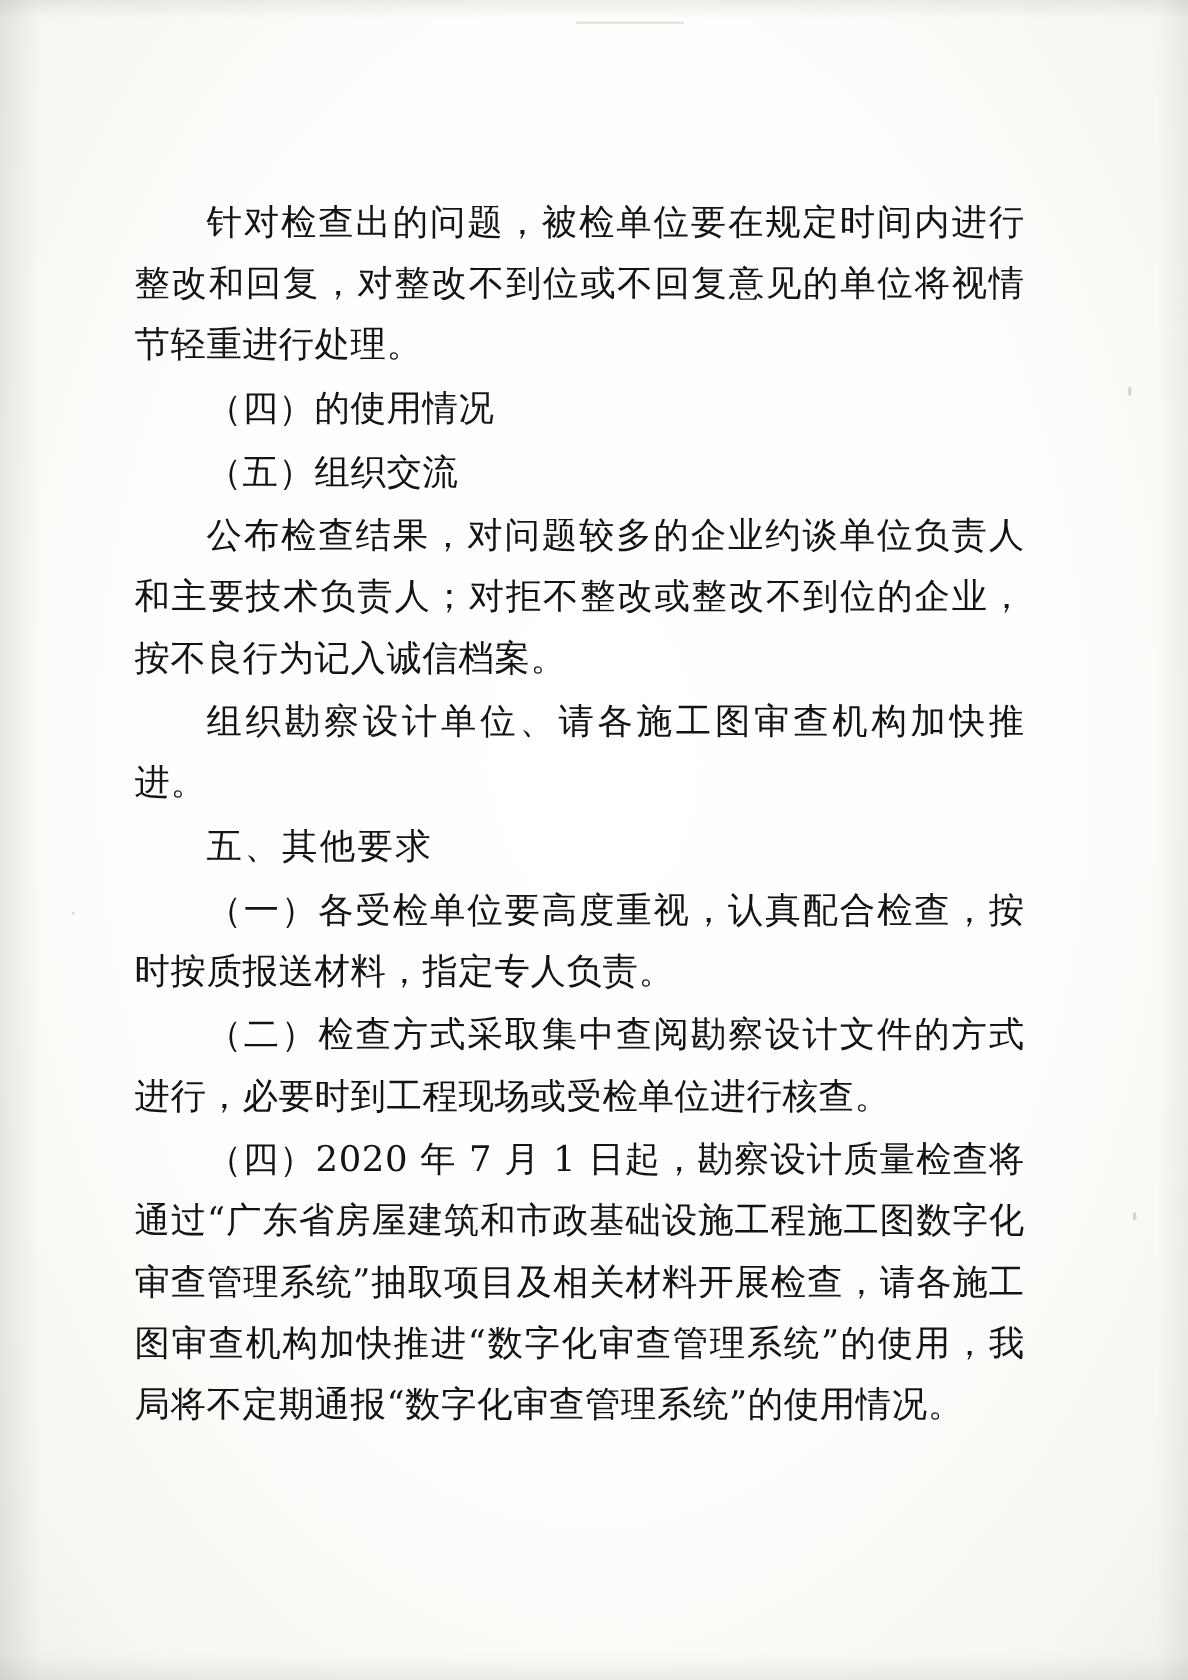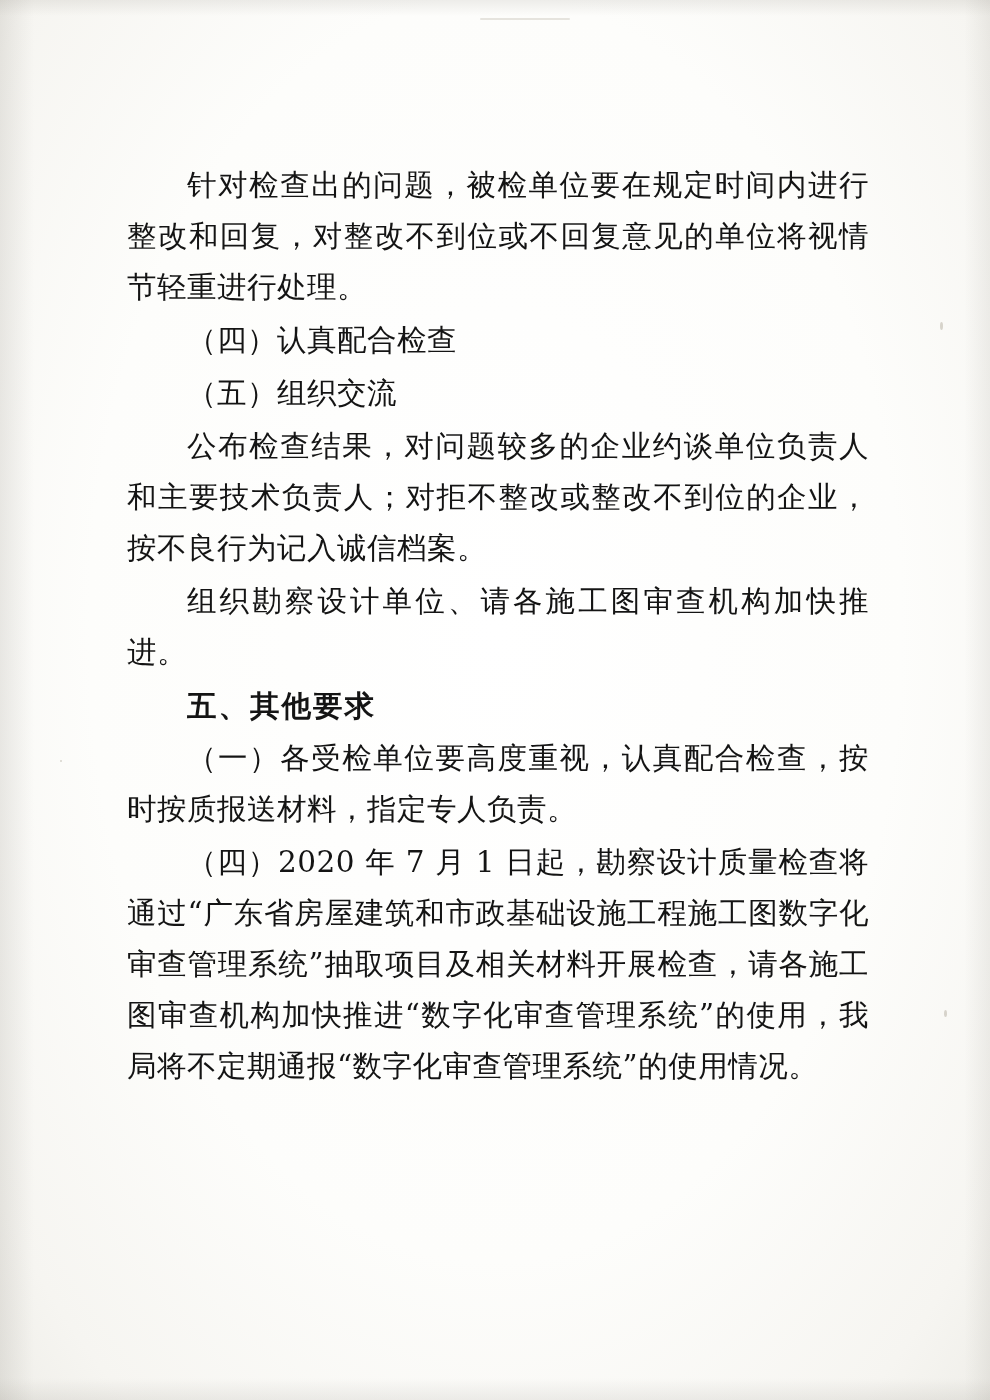--- a/index.html
+++ b/index.html
@@ -49,41 +49,41 @@
   .sheet-bottom-shadow {
     position: absolute;
     left: 0; right: 0; bottom: 0;
     height: 22px;
     background: linear-gradient(to top, rgba(130,125,115,0.12), rgba(130,125,115,0));
     pointer-events: none;
   }
 
   .content {
     position: absolute;
-    left: 127px;
+    left: 112px;
     top: 160px;
     width: 742px;
   }
 
   p.para {
     margin: 0 0 2px 0;
     font-size: 29.5px;
     line-height: 51px;
     color: #141414;
     letter-spacing: 0.5px;
     text-align: justify;
     text-justify: inter-character;
     font-family: "DejaVu Serif", "Liberation Serif", serif;
     text-indent: 0;
   }
   p.indent {
     text-indent: 60px;
   }
   p.heading {
-    font-weight: bold;
+    font-weight: normal;
     letter-spacing: 2px;
   }
 
   
   .speck {
     position: absolute;
     background: #b9b4a8;
     border-radius: 50%;
     opacity: 0.55;
     pointer-events: none;
@@ -96,21 +96,22 @@
   <div class="sheet-top-shadow"></div>
   <div class="sheet-bottom-shadow"></div>
 
   <div class="speck" style="left:940px;top:322px;width:3px;height:8px;"></div>
   <div class="speck" style="left:944px;top:1010px;width:3px;height:7px;"></div>
   <div class="speck" style="left:60px;top:760px;width:2px;height:2px;"></div>
   <div class="speck" style="left:480px;top:18px;width:90px;height:2px;border-radius:1px;opacity:0.35;"></div>
 
   <div class="content">
     <p class="para indent">针对检查出的问题，被检单位要在规定时间内进行整改和回复，对整改不到位或不回复意见的单位将视情节轻重进行处理。</p>
-    <p class="para indent">（四）认真配合检查</p>
+    <p class="para indent">（四）的使用情况</p>
     <p class="para indent">（五）组织交流</p>
     <p class="para indent">公布检查结果，对问题较多的企业约谈单位负责人和主要技术负责人；对拒不整改或整改不到位的企业，按不良行为记入诚信档案。</p>
     <p class="para indent">组织勘察设计单位、请各施工图审查机构加快推进。</p>
     <p class="para indent heading">五、其他要求</p>
     <p class="para indent">（一）各受检单位要高度重视，认真配合检查，按时按质报送材料，指定专人负责。</p>
+    <p class="para indent">（二）检查方式采取集中查阅勘察设计文件的方式进行，必要时到工程现场或受检单位进行核查。</p>
     <p class="para indent">（四）2020 年 7 月 1 日起，勘察设计质量检查将通过“广东省房屋建筑和市政基础设施工程施工图数字化审查管理系统”抽取项目及相关材料开展检查，请各施工图审查机构加快推进“数字化审查管理系统”的使用，我局将不定期通报“数字化审查管理系统”的使用情况。</p>
   </div>
 </div>
 
 </body></html>

